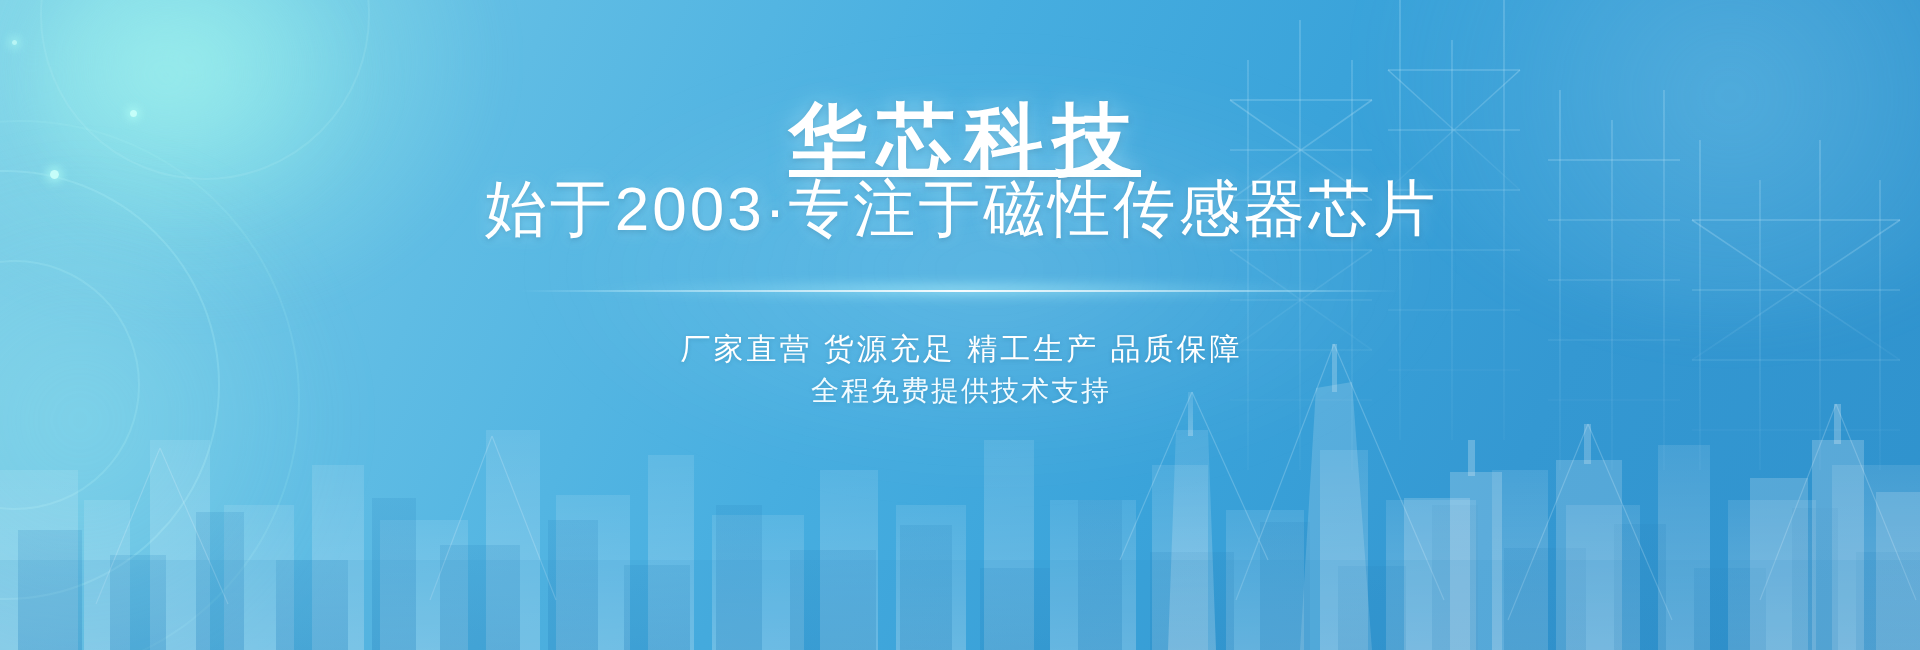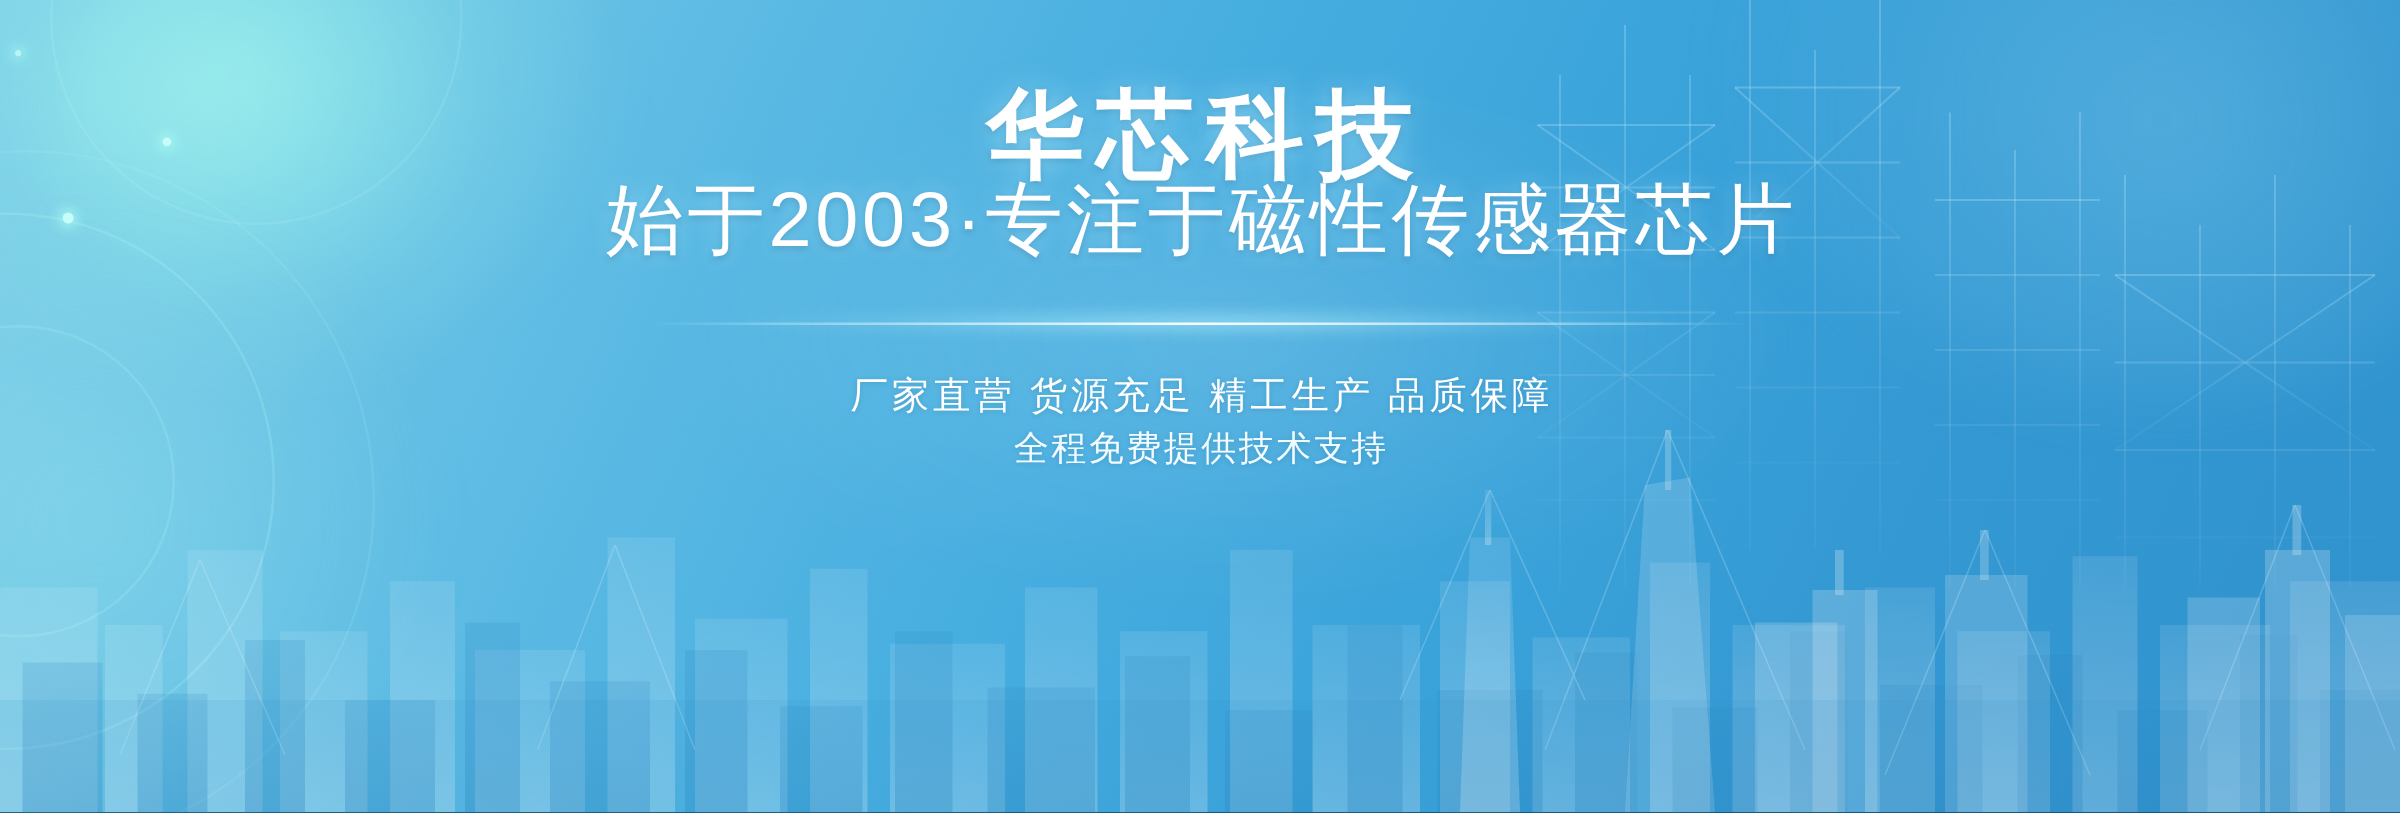--- a/index.html
+++ b/index.html
@@ -110,30 +110,31 @@
     position: absolute;
     left: 0; top: 0;
     width: 100%; height: 100%;
     display: flex;
     flex-direction: column;
     align-items: center;
     z-index: 5;
   }
 
   .title {
-    margin-top: 68px;
+    margin-top: 100px;
     font-size: 78px;
     line-height: 1;
     font-weight: bold;
     color: #ffffff;
     letter-spacing: 10px;
     text-indent: 10px;
     text-shadow: 0 0 22px rgba(190, 240, 255, 0.55),
                  0 2px 6px rgba(20, 80, 120, 0.30);
     white-space: nowrap;
+    text-decoration: underline;
   }
 
   .subtitle {
     font-size: 62px;
     line-height: 1;
     font-weight: normal;
     color: #ffffff;
     letter-spacing: 3px;
     text-indent: 3px;
     text-shadow: 0 0 18px rgba(185, 238, 255, 0.45),

